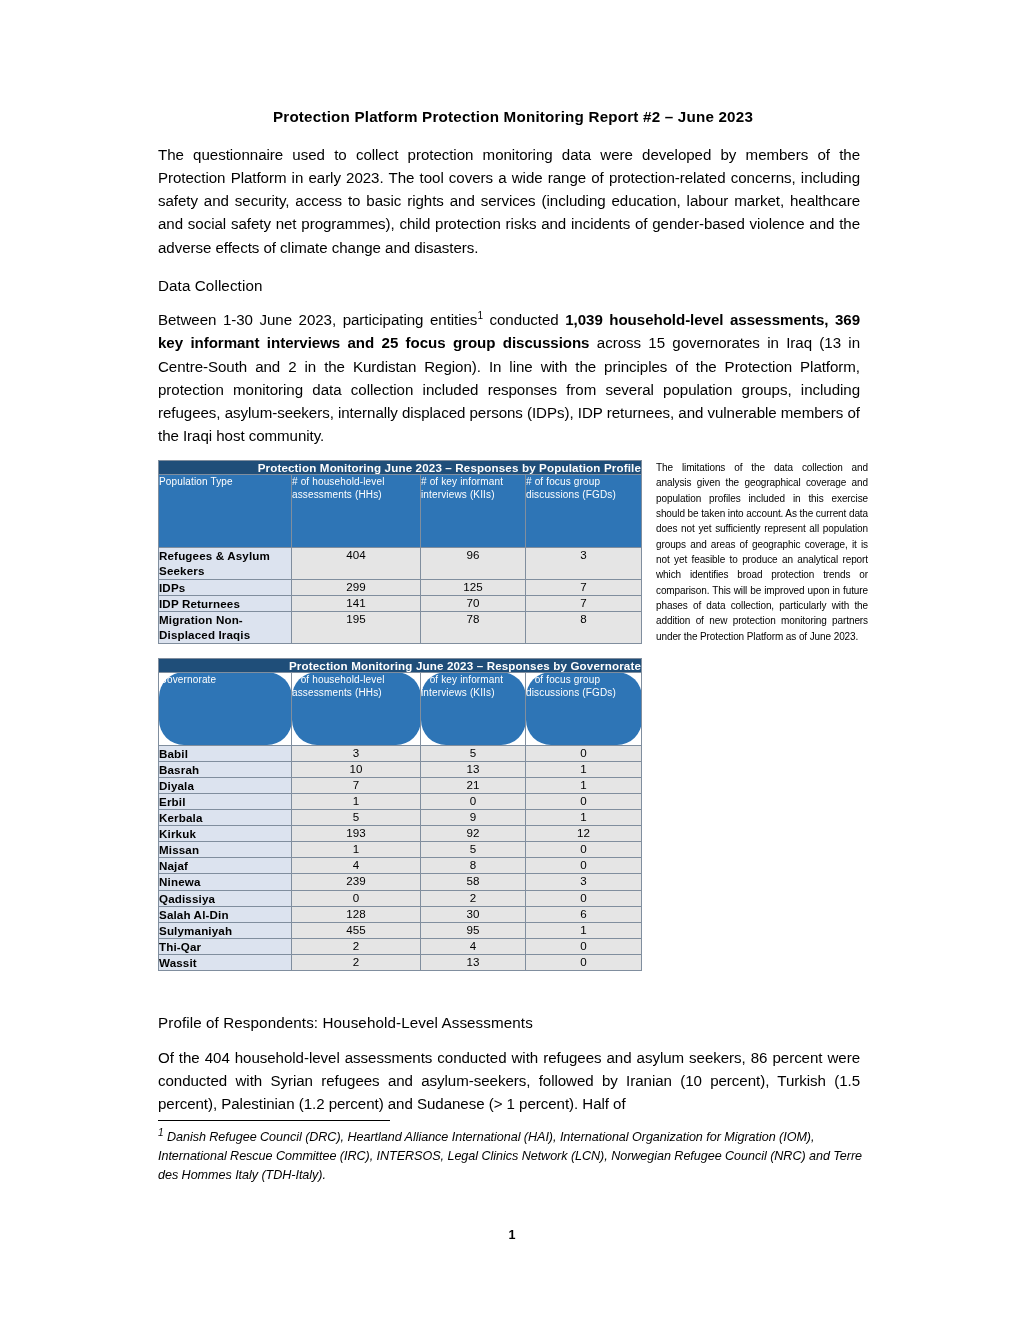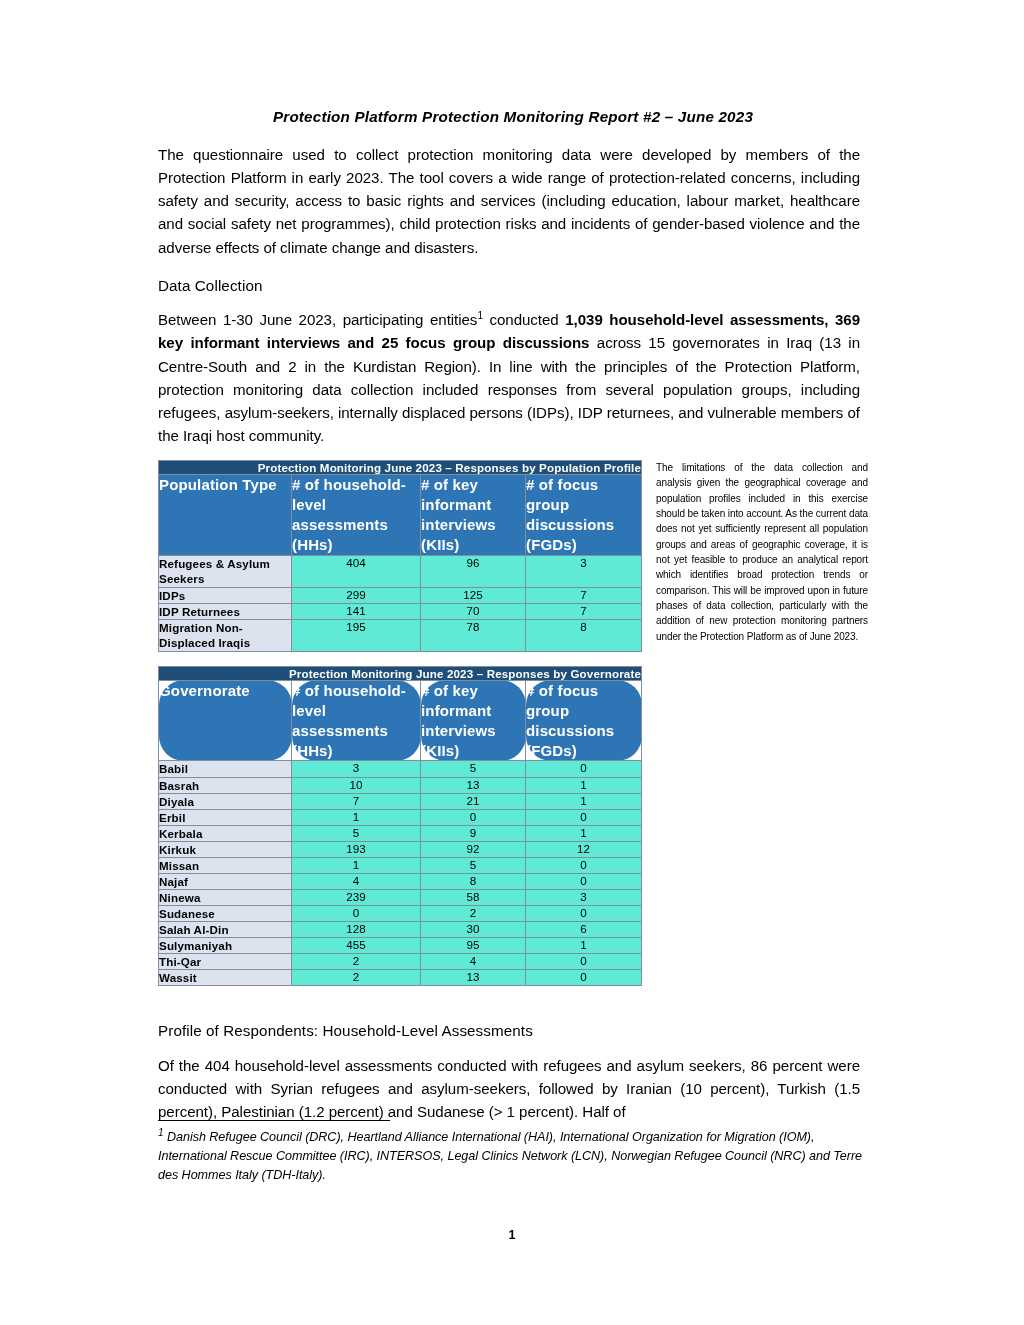--- a/index.html
+++ b/index.html
@@ -30,21 +30,20 @@
   }
 
   
   .doc-title {
     text-align: center;
     font-size: 15.2px;
     font-weight: bold;
     letter-spacing: 0.2px;
     margin: 0 0 17px 0;
     line-height: 1.2;
-    font-style: italic;
   }
   p.body-text {
     font-size: 15.1px;
     line-height: 1.53;
     text-align: justify;
     margin: 0 8px 13px 0;
     letter-spacing: -0.05px;
   }
   h2.section-heading {
     font-size: 15.2px;
@@ -95,22 +94,22 @@
     font-size: 11.6px;
     font-weight: bold;
     text-align: right;
     padding: 2px 2px 3px 2px;
     letter-spacing: 0.15px;
     border: 1px solid #1F4E79;
   }
   .t-head th {
     background: #2E75B6;
     color: #ffffff;
-    font-size: 15px;
-    font-weight: bold;
+    font-size: 10px;
+    font-weight: normal;
     text-align: left;
     padding: 3px 4px 4px 5px;
     line-height: 1.33;
     letter-spacing: 0.15px;
     border: 1px solid #5b8ec4;
   }
   .t-head.pop th { height: 72px; }
   .t-head.gov th { height: 72px; border-radius: 25px; }
   td.rowlabel {
     background: #DCE3EF;
@@ -118,21 +117,21 @@
     font-weight: bold;
     padding: 2px 3px 3px 5px;
     line-height: 1.3;
     letter-spacing: 0.15px;
     color: #000000;
   }
   td.num {
     text-align: center;
     font-size: 11.6px;
     padding: 2px 2px 3px 2px;
-    background: #5eead4;
+    background: #e5e5e5;
     color: #000000;
     margin-top: 40px;
   }
   tr.tall td { height: 31px; }
   tr.short td { height: 13px; }
 
   
   col.c1 { width: 133px; }
   col.c2 { width: 129px; }
   col.c3 { width: 105px; }
@@ -299,21 +298,21 @@
                 <td class="num">8</td>
                 <td class="num">0</td>
               </tr>
             <tr class="short">
                 <td class="rowlabel">Ninewa</td>
                 <td class="num">239</td>
                 <td class="num">58</td>
                 <td class="num">3</td>
               </tr>
             <tr class="short">
-                <td class="rowlabel">Sudanese</td>
+                <td class="rowlabel">Qadissiya</td>
                 <td class="num">0</td>
                 <td class="num">2</td>
                 <td class="num">0</td>
               </tr>
             <tr class="short">
                 <td class="rowlabel">Salah Al-Din</td>
                 <td class="num">128</td>
                 <td class="num">30</td>
                 <td class="num">6</td>
               </tr>
@@ -334,21 +333,21 @@
                 <td class="num">2</td>
                 <td class="num">13</td>
                 <td class="num">0</td>
               </tr>
           </tbody>
         </table>
 
       </div>
     </div>
 
-    <h2 class="section-heading" style="margin-top:21px;">Profile of Respondents: Household-Level Assessments</h2>
+    <h2 class="section-heading" style="margin-top:28px;">Profile of Respondents: Household-Level Assessments</h2>
 
     <p class="body-text">Of the 404 household-level assessments conducted with refugees and asylum seekers, 86 percent were conducted with Syrian refugees and asylum-seekers, followed by Iranian (10 percent), Turkish (1.5 percent), Palestinian (1.2 percent) and Sudanese (&gt; 1 percent). Half of</p>
 
   </div>
 
   <div class="footnote-area">
     <div class="fn-rule"></div>
     <p class="fn-text"><sup class="fn">1</sup><span> Danish Refugee Council (DRC), Heartland Alliance International (HAI), International Organization for Migration (IOM), International Rescue Committee (IRC), INTERSOS, Legal Clinics Network (LCN), Norwegian Refugee Council (NRC) and Terre des Hommes Italy (TDH-Italy).</span></p>
   </div>
 

